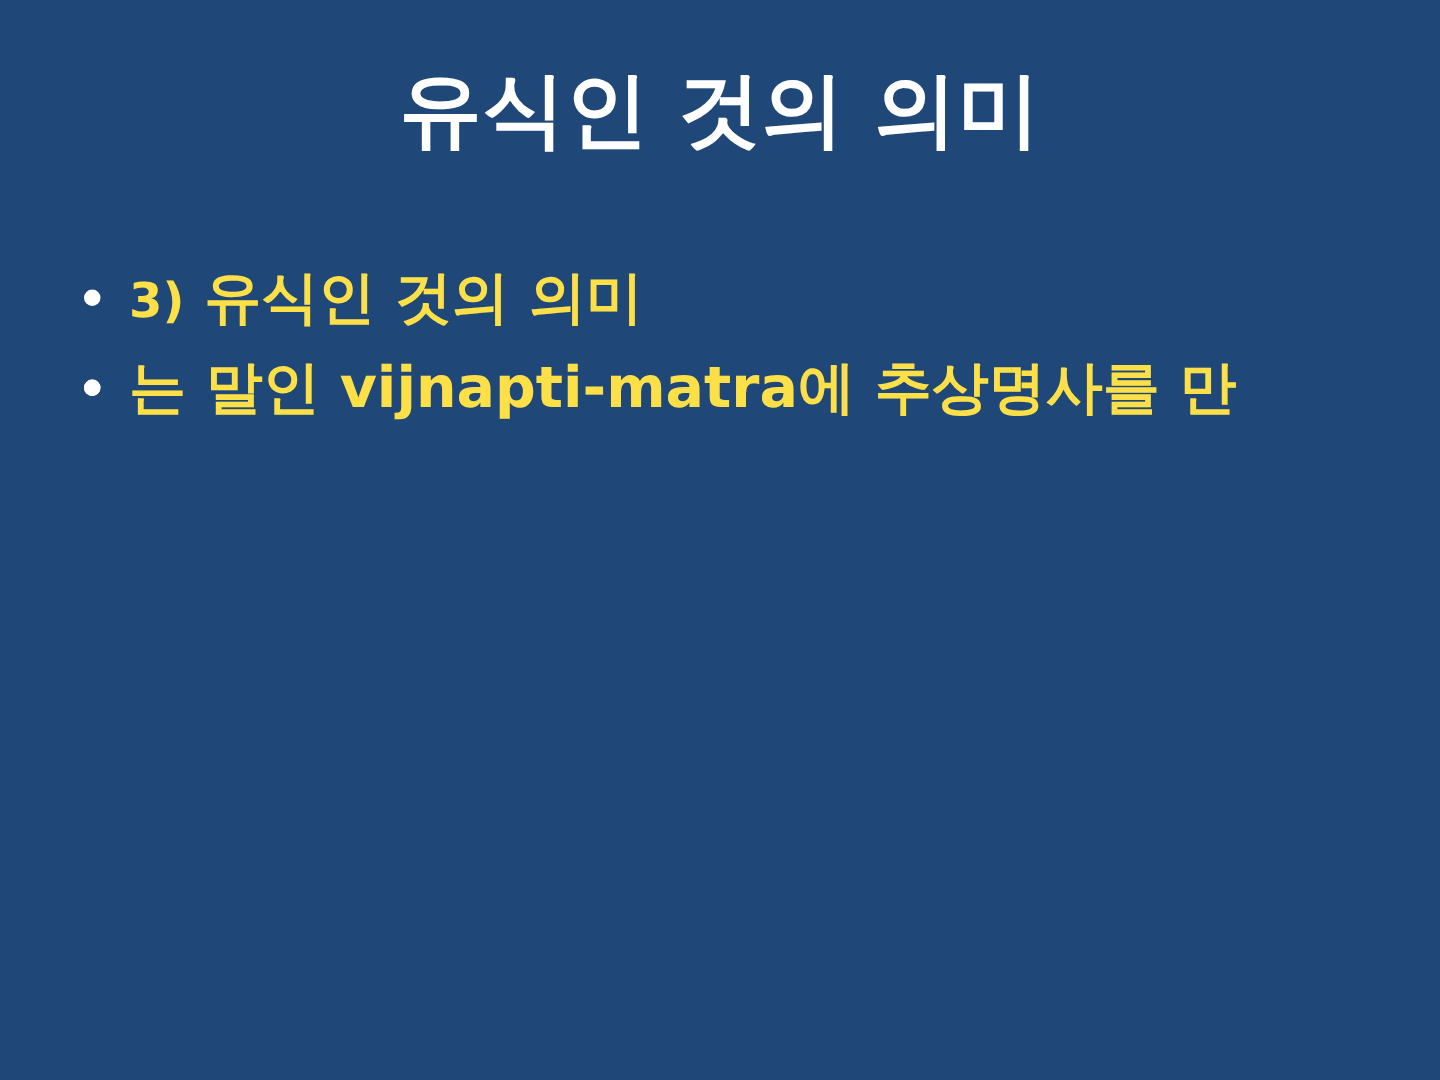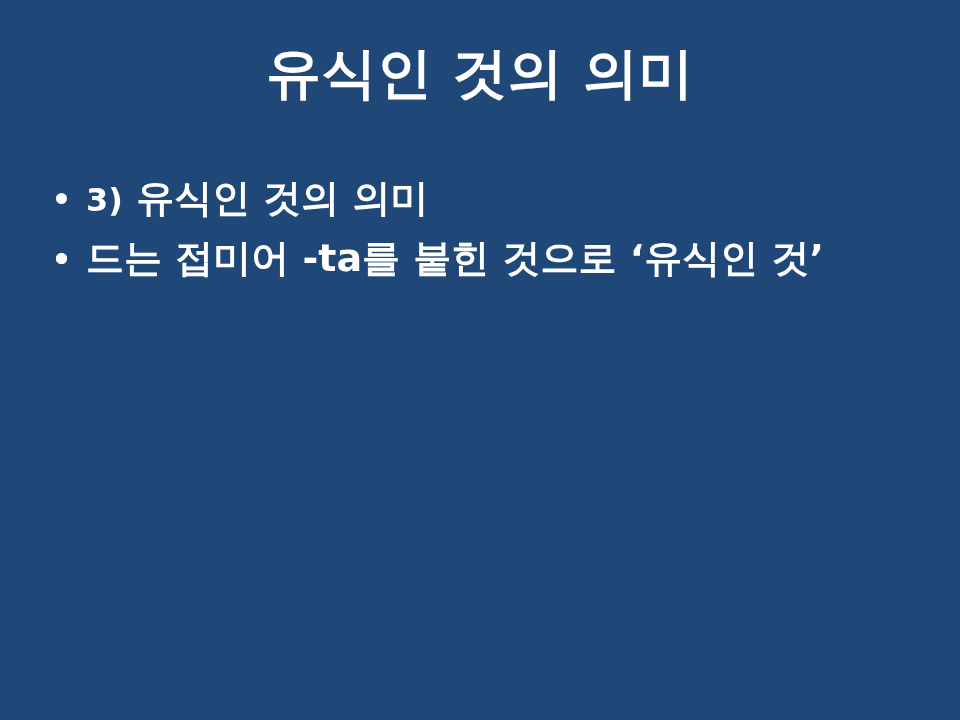--- a/index.html
+++ b/index.html
@@ -47,21 +47,21 @@
     width: 880px;
     margin: 0;
     padding: 0;
     list-style: none;
   }
 
   .bullet-item {
     position: relative;
     padding-left: 46px;
     margin: 0 0 6px 0;
-    color: #ffffff;
+    color: #fde047;
     font-size: 38px;
     font-weight: bold;
     line-height: 52px;
   }
 
   .bullet-item:last-child {
     margin-bottom: 0;
   }
 
   .bullet-marker {
@@ -107,19 +107,19 @@
 
     <li class="bullet-item">
       <span class="bullet-marker"></span>
       <span class="bullet-text">
       </span>
     </li>
 
     <li class="bullet-item">
       <span class="bullet-marker"></span>
       <span class="bullet-text">
-        <span class="line">드는 접미어 -ta를 붙힌 것으로 ‘유식인 것’</span>
+        <span class="line">는 말인 vijnapti-matra에 추상명사를 만</span>
       </span>
     </li>
 
   </ul>
 
 </div>
 
 </body></html>

